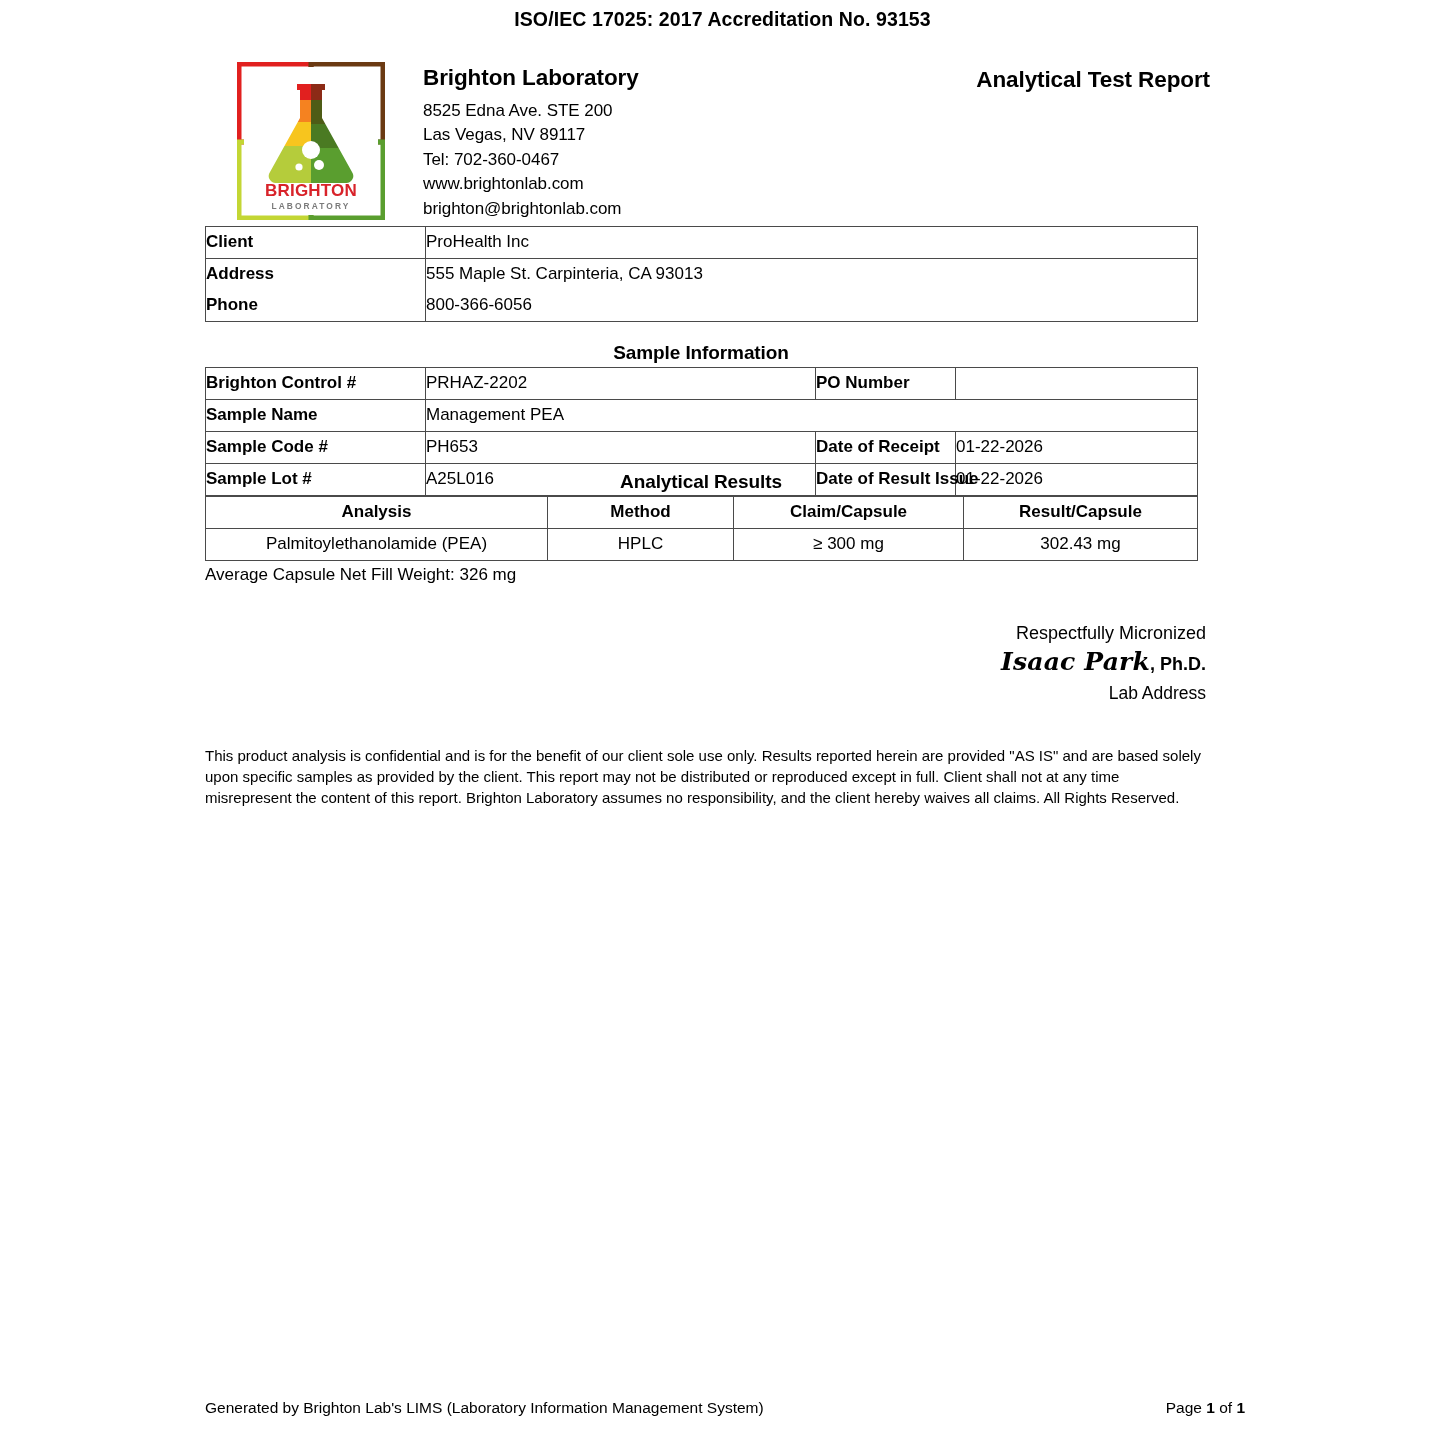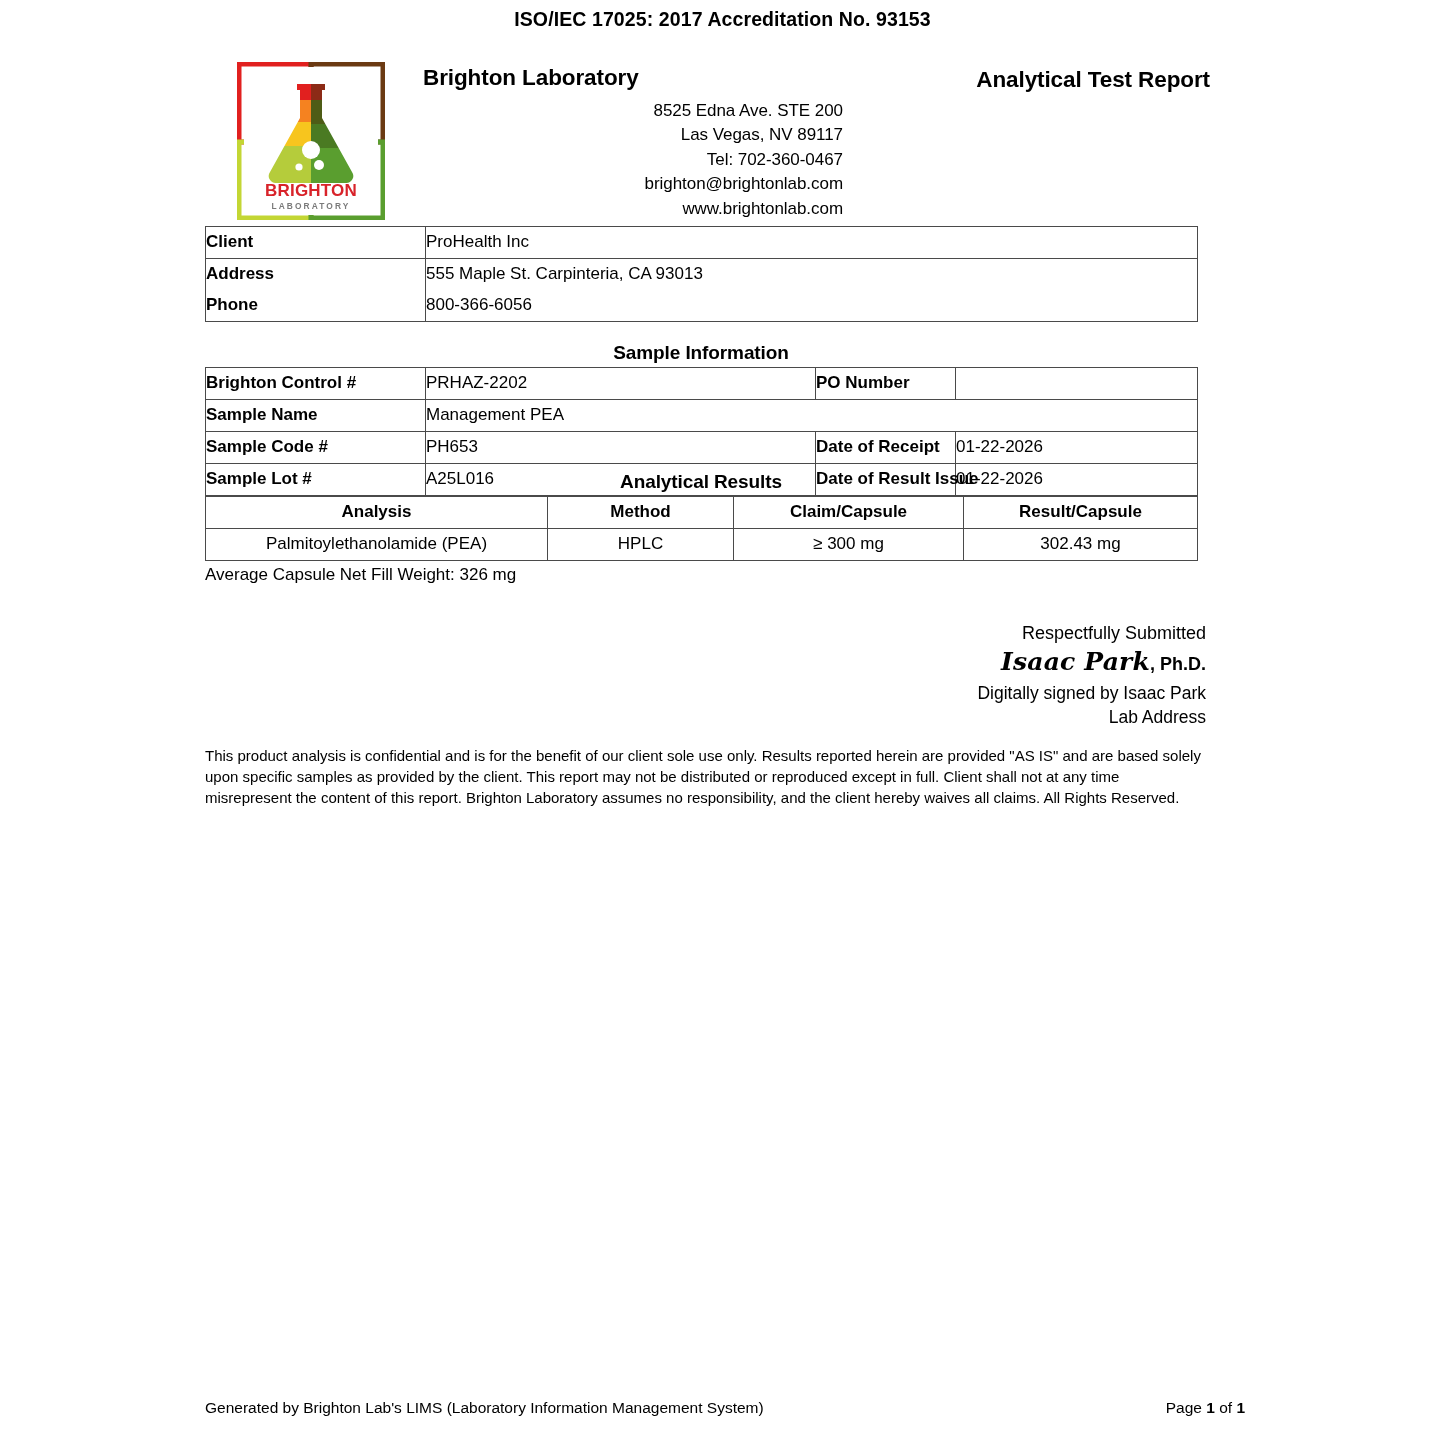--- a/index.html
+++ b/index.html
@@ -58,21 +58,20 @@
     font-size: 22.5px;
     font-weight: bold;
     line-height: 1.0;
     margin-bottom: 9px;
     letter-spacing: -0.1px;
   }
   .company-line {
     font-size: 17px;
     line-height: 24.5px;
     letter-spacing: -0.05px;
-    text-align: right;
   }
   .report-title {
     position: absolute;
     right: 30px;
     top: 5px;
     font-size: 22.5px;
     font-weight: bold;
     letter-spacing: -0.1px;
   }
 
@@ -243,22 +242,22 @@
         <text x="74" y="134" text-anchor="middle" fill="#d8232a" font-family="Liberation Sans, sans-serif" font-size="17" font-weight="bold" letter-spacing="0.2">BRIGHTON</text>
         <text x="74" y="147" text-anchor="middle" fill="#7a7a7a" font-family="Liberation Sans, sans-serif" font-size="8.4" font-weight="bold" letter-spacing="2.1">LABORATORY</text>
       </svg>
     </div>
 
     <div class="company">
       <div class="company-name">Brighton Laboratory</div>
       <div class="company-line">8525 Edna Ave. STE 200</div>
       <div class="company-line">Las Vegas, NV 89117</div>
       <div class="company-line">Tel: 702-360-0467</div>
+      <div class="company-line">www.brightonlab.com</div>
       <div class="company-line">brighton@brightonlab.com</div>
-      <div class="company-line">www.brightonlab.com</div>
     </div>
 
     <div class="report-title">Analytical Test Report</div>
   </div>
 
   <div id="customer-section">
     <table class="rpt">
       <colgroup>
           <col style="width:220px">
           <col style="width:772px">
@@ -339,23 +338,22 @@
           <td>HPLC</td>
           <td>≥ 300 mg</td>
           <td>302.43 mg</td>
         </tr>
       </tbody>
     </table>
     <div class="avg-line">Average Capsule Net Fill Weight: 326 mg</div>
   </div>
 
   <div id="signature-block">
-    <div class="sig-respect">Respectfully Submitted</div>
+    <div class="sig-respect">Respectfully Micronized</div>
     <div class="sig-name-row"><span class="sig-script">Isaac Park</span><span class="sig-phd">, Ph.D.</span></div>
-    <div class="sig-sub">Digitally signed by Isaac Park</div>
     <div class="sig-sub">Lab Address</div>
   </div>
 
   <div id="disclaimer">This product analysis is confidential and is for the benefit of our client sole use only. Results reported herein are provided "AS IS" and are based solely upon specific samples as provided by the client. This report may not be distributed or reproduced except in full. Client shall not at any time misrepresent the content of this report. Brighton Laboratory assumes no responsibility, and the client hereby waives all claims. All Rights Reserved.</div>
 
   <div id="footer">
     <div>Generated by Brighton Lab's LIMS (Laboratory Information Management System)</div>
     <div class="pg"><span>Page </span><b>1</b><span> of </span><b>1</b></div>
   </div>
 

